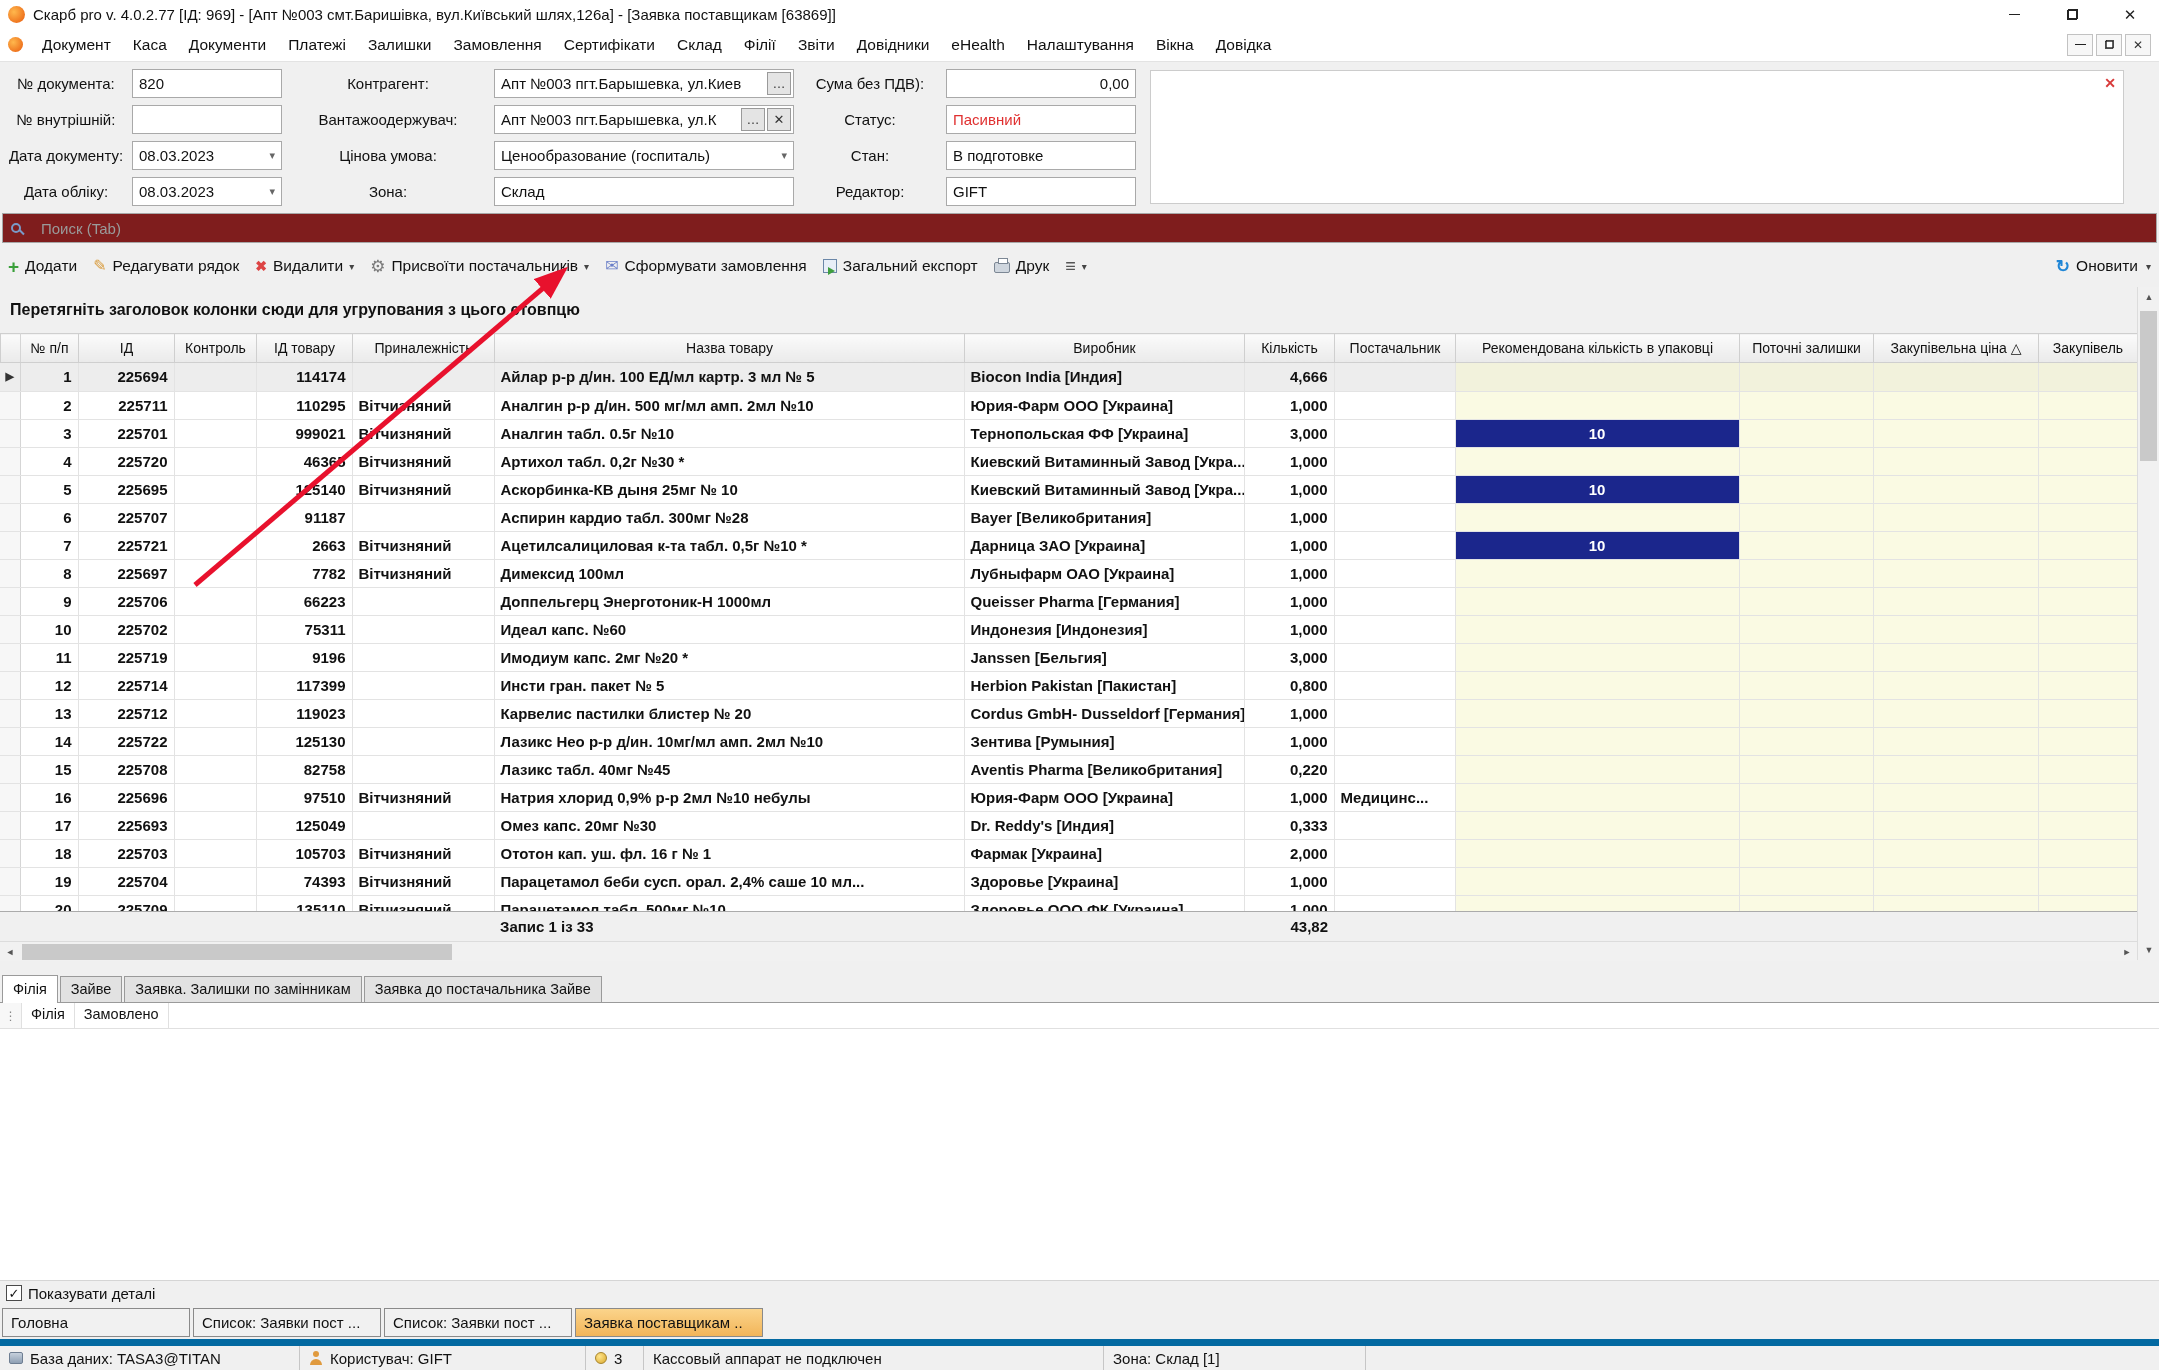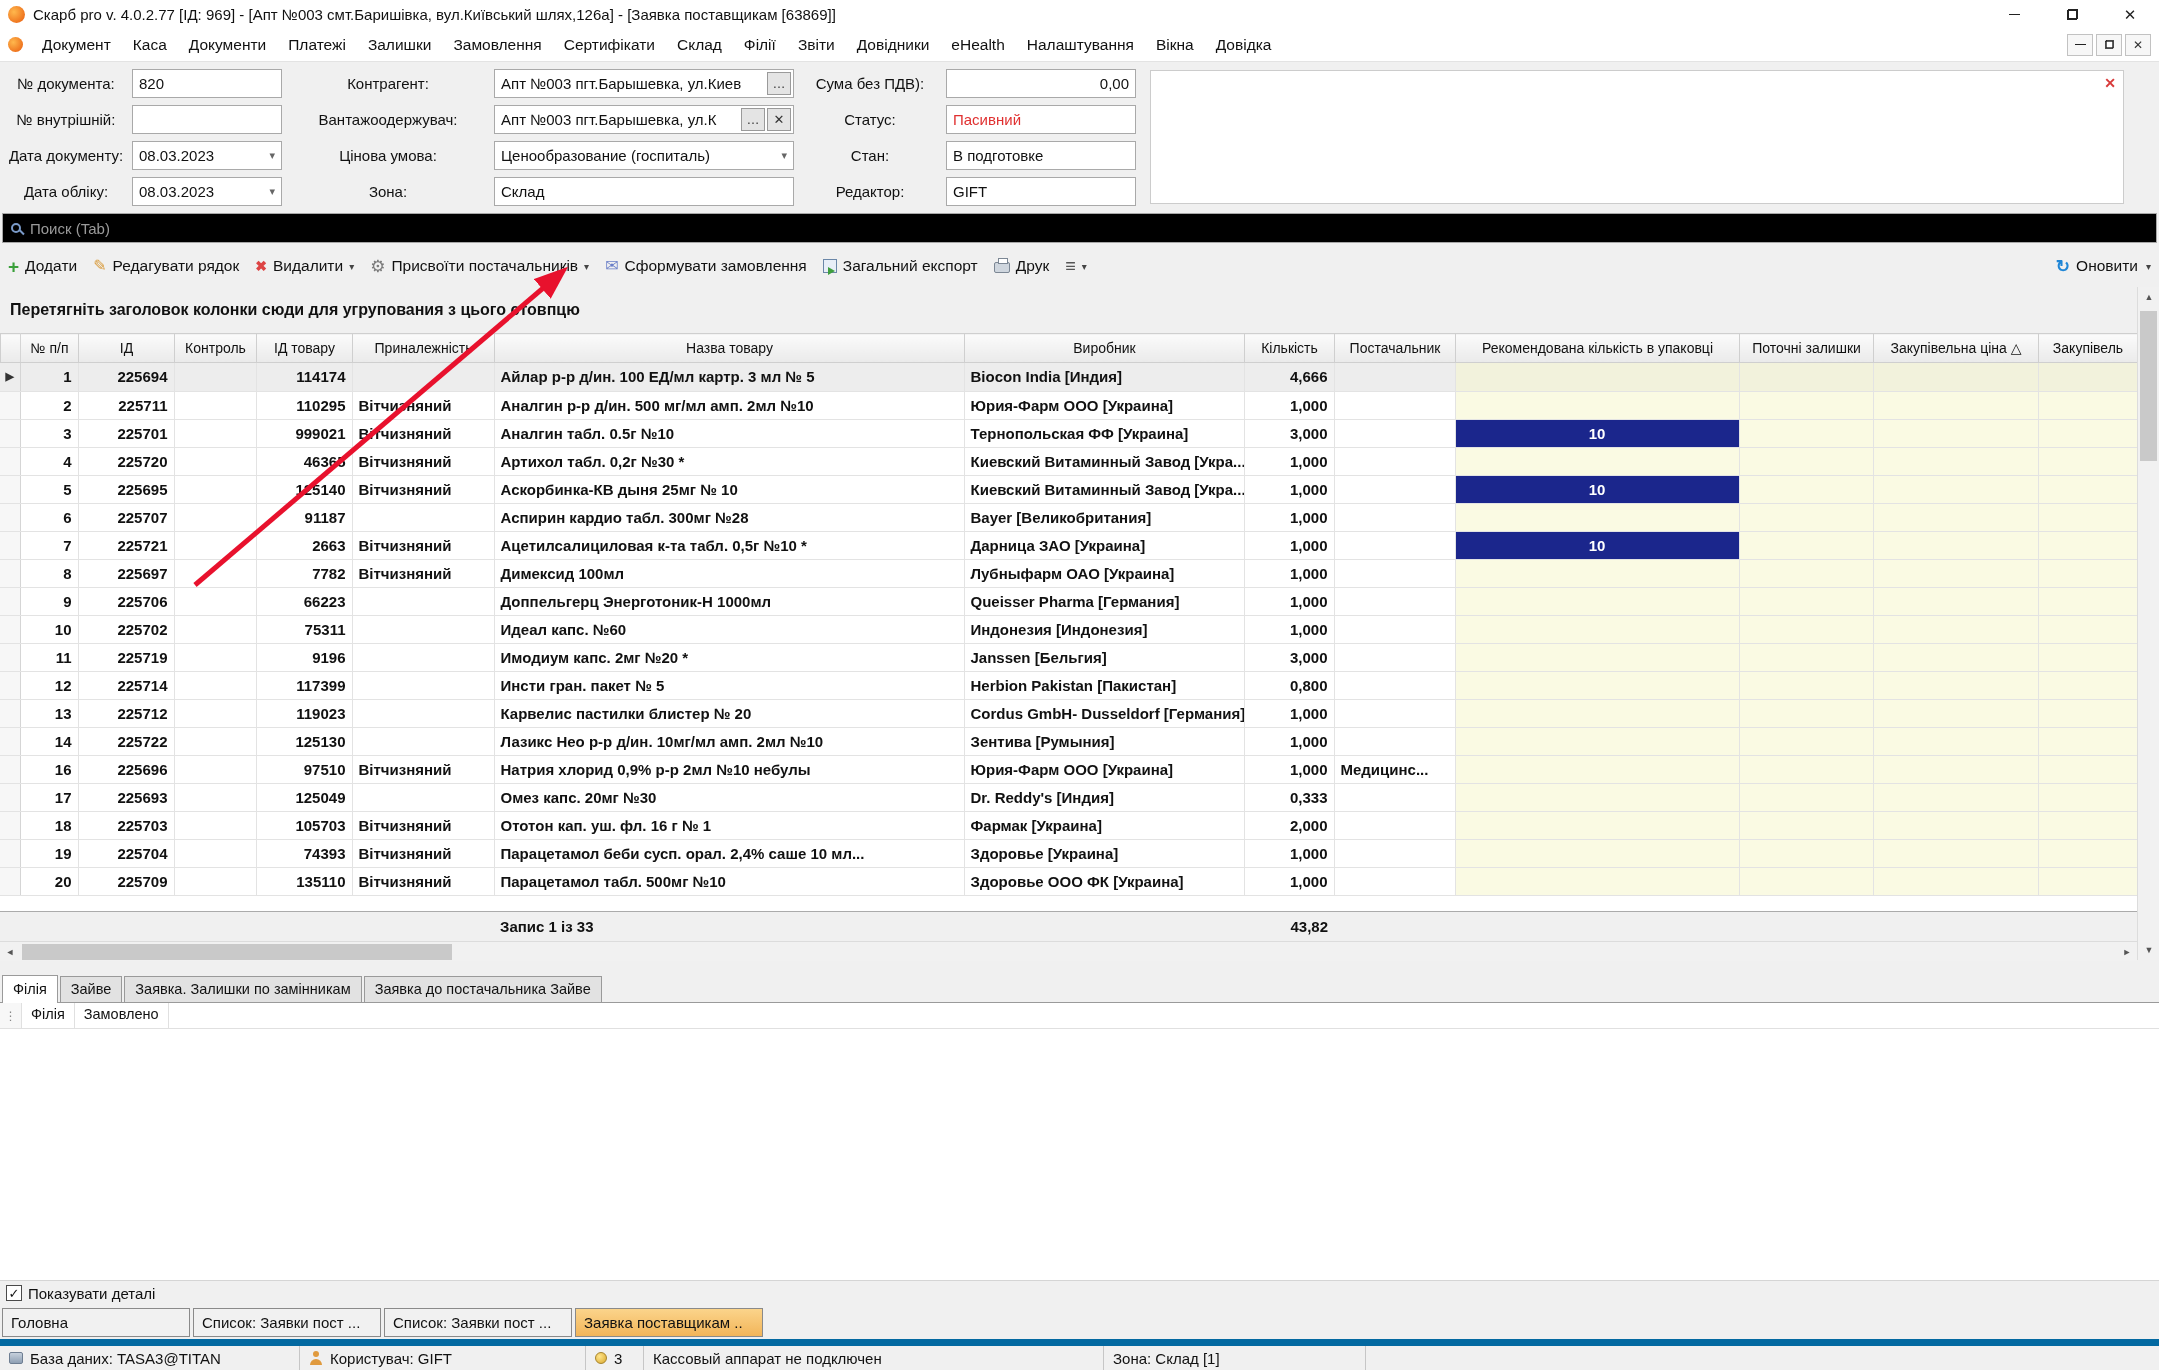--- a/index.html
+++ b/index.html
@@ -39,22 +39,22 @@
           padding:0 6px;position:relative;overflow:hidden;white-space:nowrap;}
   .combo-arrow{margin-left:auto;color:#666;font-size:11px;padding-left:4px;}
   .mini-btn{position:absolute;top:2px;width:24px;height:23px;background:#e4e4e4;border:1px solid #9a9a9a;
             display:flex;align-items:center;justify-content:center;font-size:13px;color:#333;}
   .sum-field{justify-content:flex-end;font-weight:normal;}
   .status-red{color:#e03030;}
   .form-panel{position:absolute;left:1150px;top:8px;width:974px;height:134px;background:#fff;border:1px solid #ccc;}
   .form-close{position:absolute;top:5px;right:7px;color:#d83a3a;font-weight:bold;font-size:14px;line-height:1;}
 
   
-  .searchbar{height:30px;margin:1px 2px 2px 2px;border:1px solid #a7a7a7;background:#000000;
-             display:flex;align-items:center;gap:9px;padding:0 8px;}
+  .searchbar{height:30px;margin:1px 2px 2px 2px;border:1px solid #a7a7a7;background:#7f1d1d;
+             display:flex;align-items:center;gap:20px;padding:0 8px;}
   .ic-search{width:10px;height:10px;border:2px solid #7a9ac8;border-radius:50%;position:relative;flex:0 0 auto;}
   .ic-search::after{content:"";position:absolute;width:7px;height:2px;background:#7a9ac8;
                     transform:rotate(45deg);right:-6px;bottom:-2px;}
   .search-placeholder{color:#9a9a9a;}
 
   
   .toolbar{height:42px;display:flex;align-items:center;padding:0 8px;gap:16px;}
   .tb-btn{display:flex;align-items:center;gap:6px;font-size:15.5px;white-space:nowrap;}
   .tb-right{margin-left:auto;display:flex;align-items:center;gap:8px;}
   .dd{color:#444;font-size:10px;}
@@ -567,20 +567,36 @@
             <td>Зентива [Румыния]</td>
             <td class="num">1,000</td>
             <td></td>
             <td class="y"></td>
             <td class="y"></td>
             <td class="y"></td>
             <td class="y"></td>
           </tr>
           <tr>
             <td class="mark"></td>
+            <td class="num">15</td>
+            <td class="num">225708</td>
+            <td></td>
+            <td class="num">82758</td>
+            <td></td>
+            <td>Лазикс табл. 40мг №45</td>
+            <td>Aventis Pharma [Великобритания]</td>
+            <td class="num">0,220</td>
+            <td></td>
+            <td class="y"></td>
+            <td class="y"></td>
+            <td class="y"></td>
+            <td class="y"></td>
+          </tr>
+          <tr>
+            <td class="mark"></td>
             <td class="num">16</td>
             <td class="num">225696</td>
             <td></td>
             <td class="num">97510</td>
             <td>Вітчизняний</td>
             <td>Натрия хлорид 0,9% р-р 2мл №10 небулы</td>
             <td>Юрия-Фарм ООО [Украина]</td>
             <td class="num">1,000</td>
             <td>Медицинс...</td>
             <td class="y"></td>

